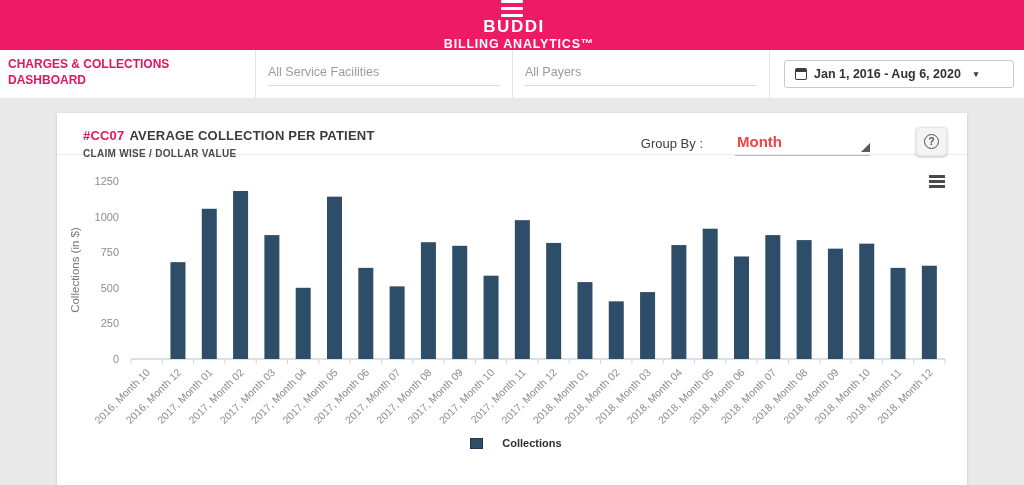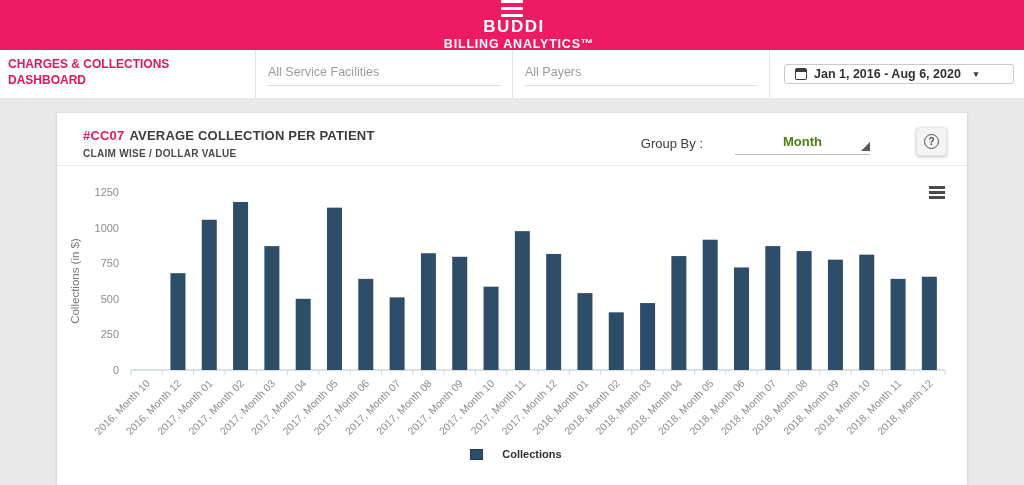--- a/index.html
+++ b/index.html
@@ -19,42 +19,42 @@
   .filterbar { height:48px; background:#fff; display:flex; align-items:stretch; }
   .dash-title { width:256px; padding:7px 8px 0 8px; color:#e3155e; font-weight:bold;
                 font-size:12px; line-height:1.3; border-right:1px solid #e4e4e4; }
   .filter-field { width:257px; display:flex; align-items:center; padding:0 12px;
                   border-right:1px solid #e4e4e4; }
   .filter-field input { width:100%; border:none; outline:none; border-bottom:1px solid #ddd;
                   font-size:12.5px; padding:3px 0 6px; color:#333; background:transparent;
                   font-family:"Liberation Sans", sans-serif; }
   .filter-field input::placeholder { color:#9b9b9b; }
   .date-area { flex:1; display:flex; align-items:center; padding:0 10px 0 14px; }
-  .datebox { border:1px solid #c9c9c9; border-radius:3px; height:20px; flex:1;
+  .datebox { border:1px solid #c9c9c9; border-radius:3px; height:28px; flex:1;
              display:flex; align-items:center; gap:7px; padding:0 10px; cursor:pointer;
              font-size:12.5px; font-weight:bold; color:#333; background:#fff; }
   .cal-icon { width:12px; height:12px; border:1.5px solid #3c3c3c; border-top:4px solid #3c3c3c;
               border-radius:2px; flex:0 0 auto; }
   .date-caret { font-size:9px; color:#3c3c3c; margin-left:6px; }
 
   
   .page { padding:15px 57px 0 57px; }
   .card { background:#fff; width:910px; height:372px; box-shadow:0 1px 3px rgba(0,0,0,.18); }
 
-  .card-header { display:flex; align-items:flex-start; padding:15px 20px 0 26px; height:53px;
+  .card-header { display:flex; align-items:flex-start; padding:15px 20px 0 26px; height:42px;
                  border-bottom:1px solid #ececec; }
   .ttl-block { flex:1; }
   .ttl-line { font-size:13px; font-weight:bold; color:#3c3c3c; letter-spacing:0.2px; }
   .ttl-code { color:#e8175e; margin-right:5px; }
   .subttl { font-size:10px; font-weight:bold; color:#4a4a4a; margin-top:5px; letter-spacing:0.3px; }
 
   .groupby { display:flex; align-items:center; margin-top:3px; }
   .gb-label { font-size:13px; color:#3c3c3c; margin-right:32px; }
-  .gb-select { width:135px; border-bottom:1px solid #b9b9b9; font-size:13px; font-weight:bold;
-               color:#4d7c0f; padding:2px 2px 5px; position:relative; cursor:pointer;text-align:center; }
+  .gb-select { width:135px; border-bottom:1px solid #b9b9b9; font-size:15px; font-weight:bold;
+               color:#ef4444; padding:2px 2px 5px; position:relative; cursor:pointer; }
   .gb-caret { position:absolute; right:0; bottom:3px; width:0; height:0;
               border-left:9px solid transparent; border-bottom:9px solid #5a5a5a; }
   .help-btn { margin-left:46px; margin-top:-4px; width:31px; height:29px; background:#f4f4f4;
               border:1px solid #e6e6e6; border-radius:4px; box-shadow:0 1px 3px rgba(0,0,0,.25);
               display:flex; align-items:center; justify-content:center; cursor:pointer; }
   .help-glyph { width:15px; height:15px; border:1.5px solid #4f4f4f; border-radius:50%;
                 color:#4f4f4f; font-size:10px; font-weight:bold; line-height:1;
                 display:flex; align-items:center; justify-content:center; }
 
   

